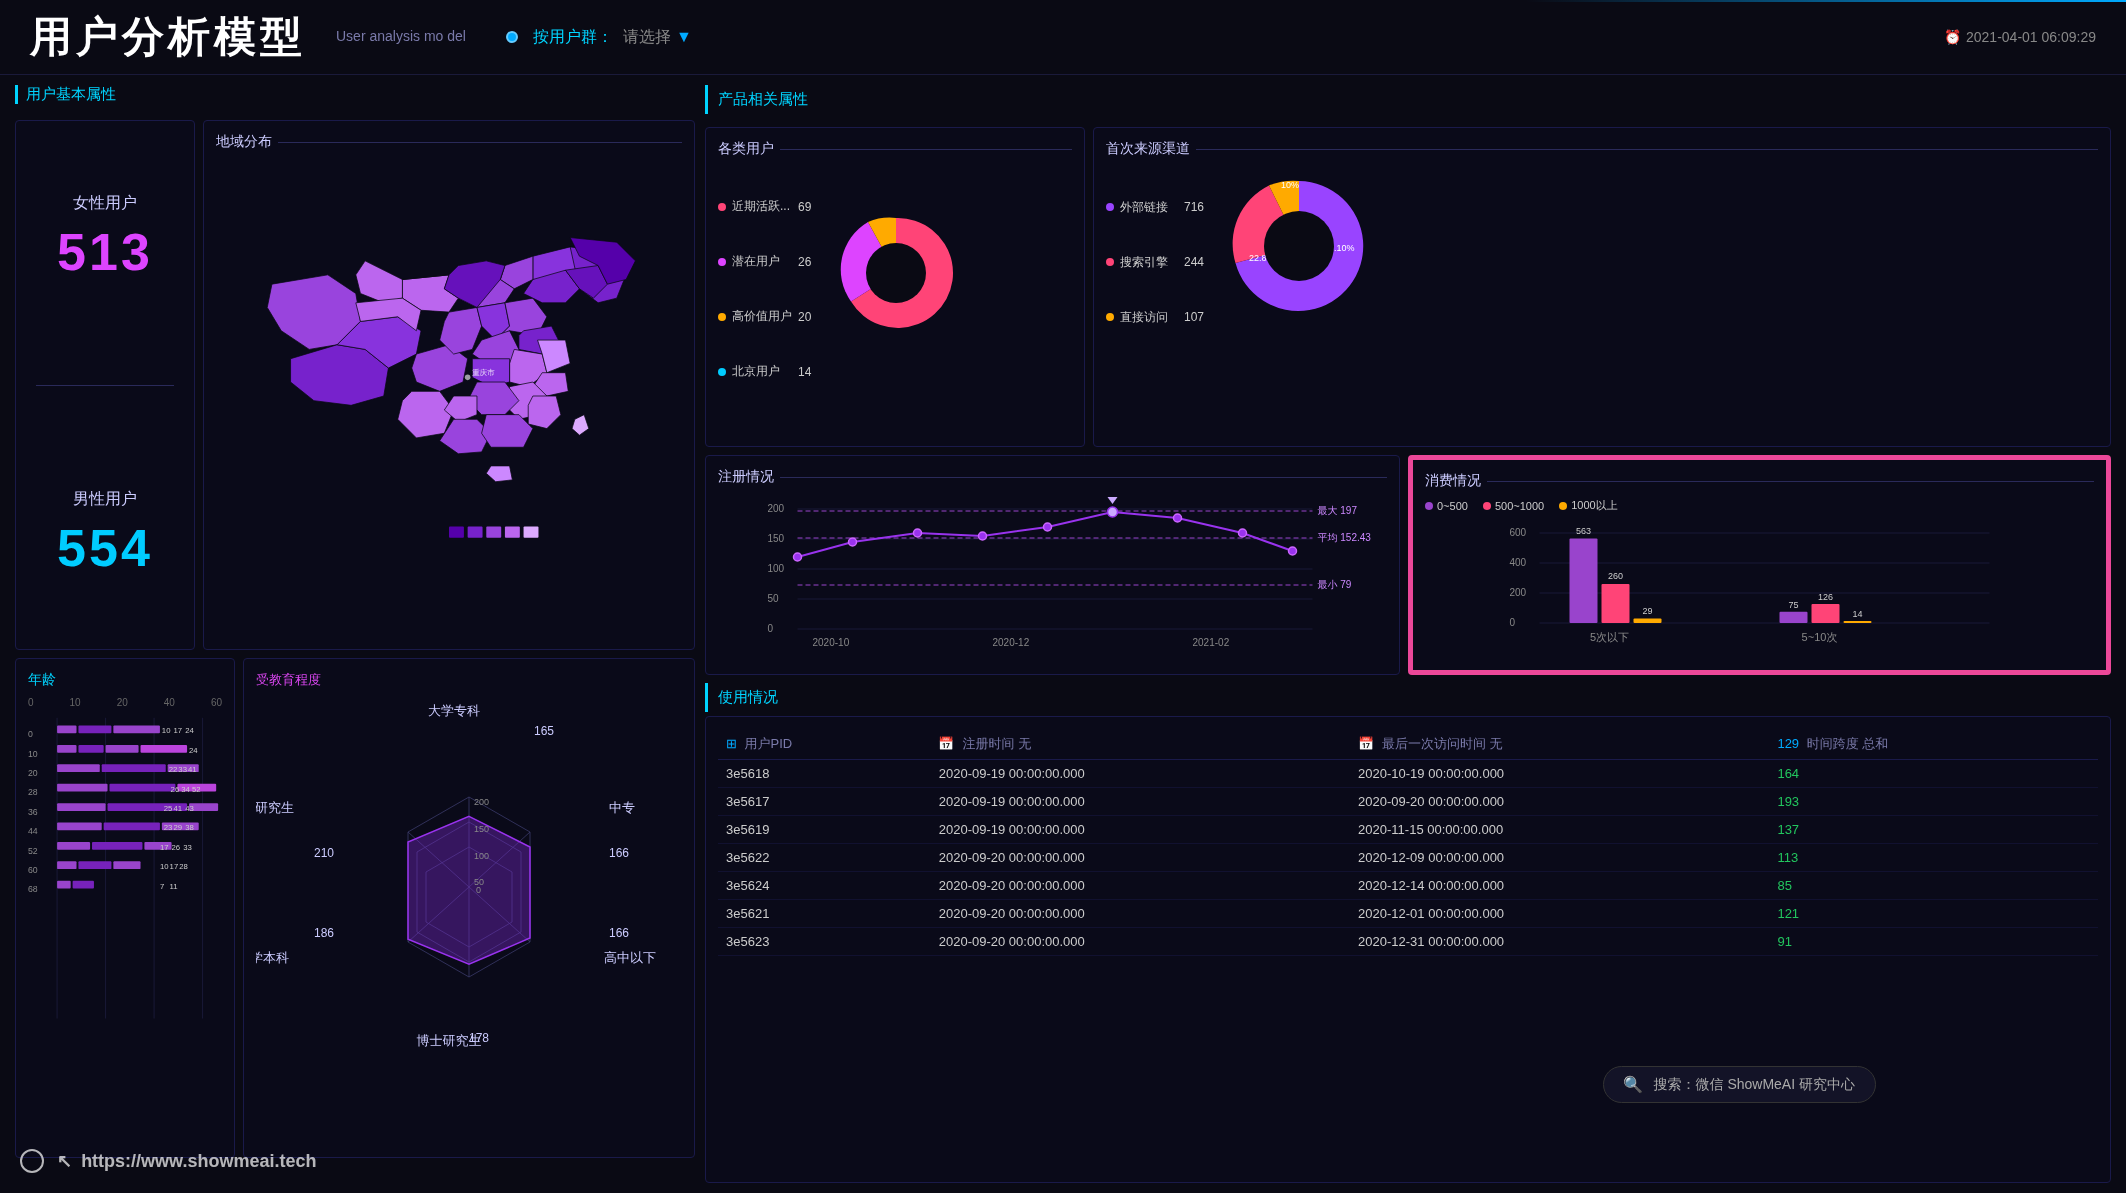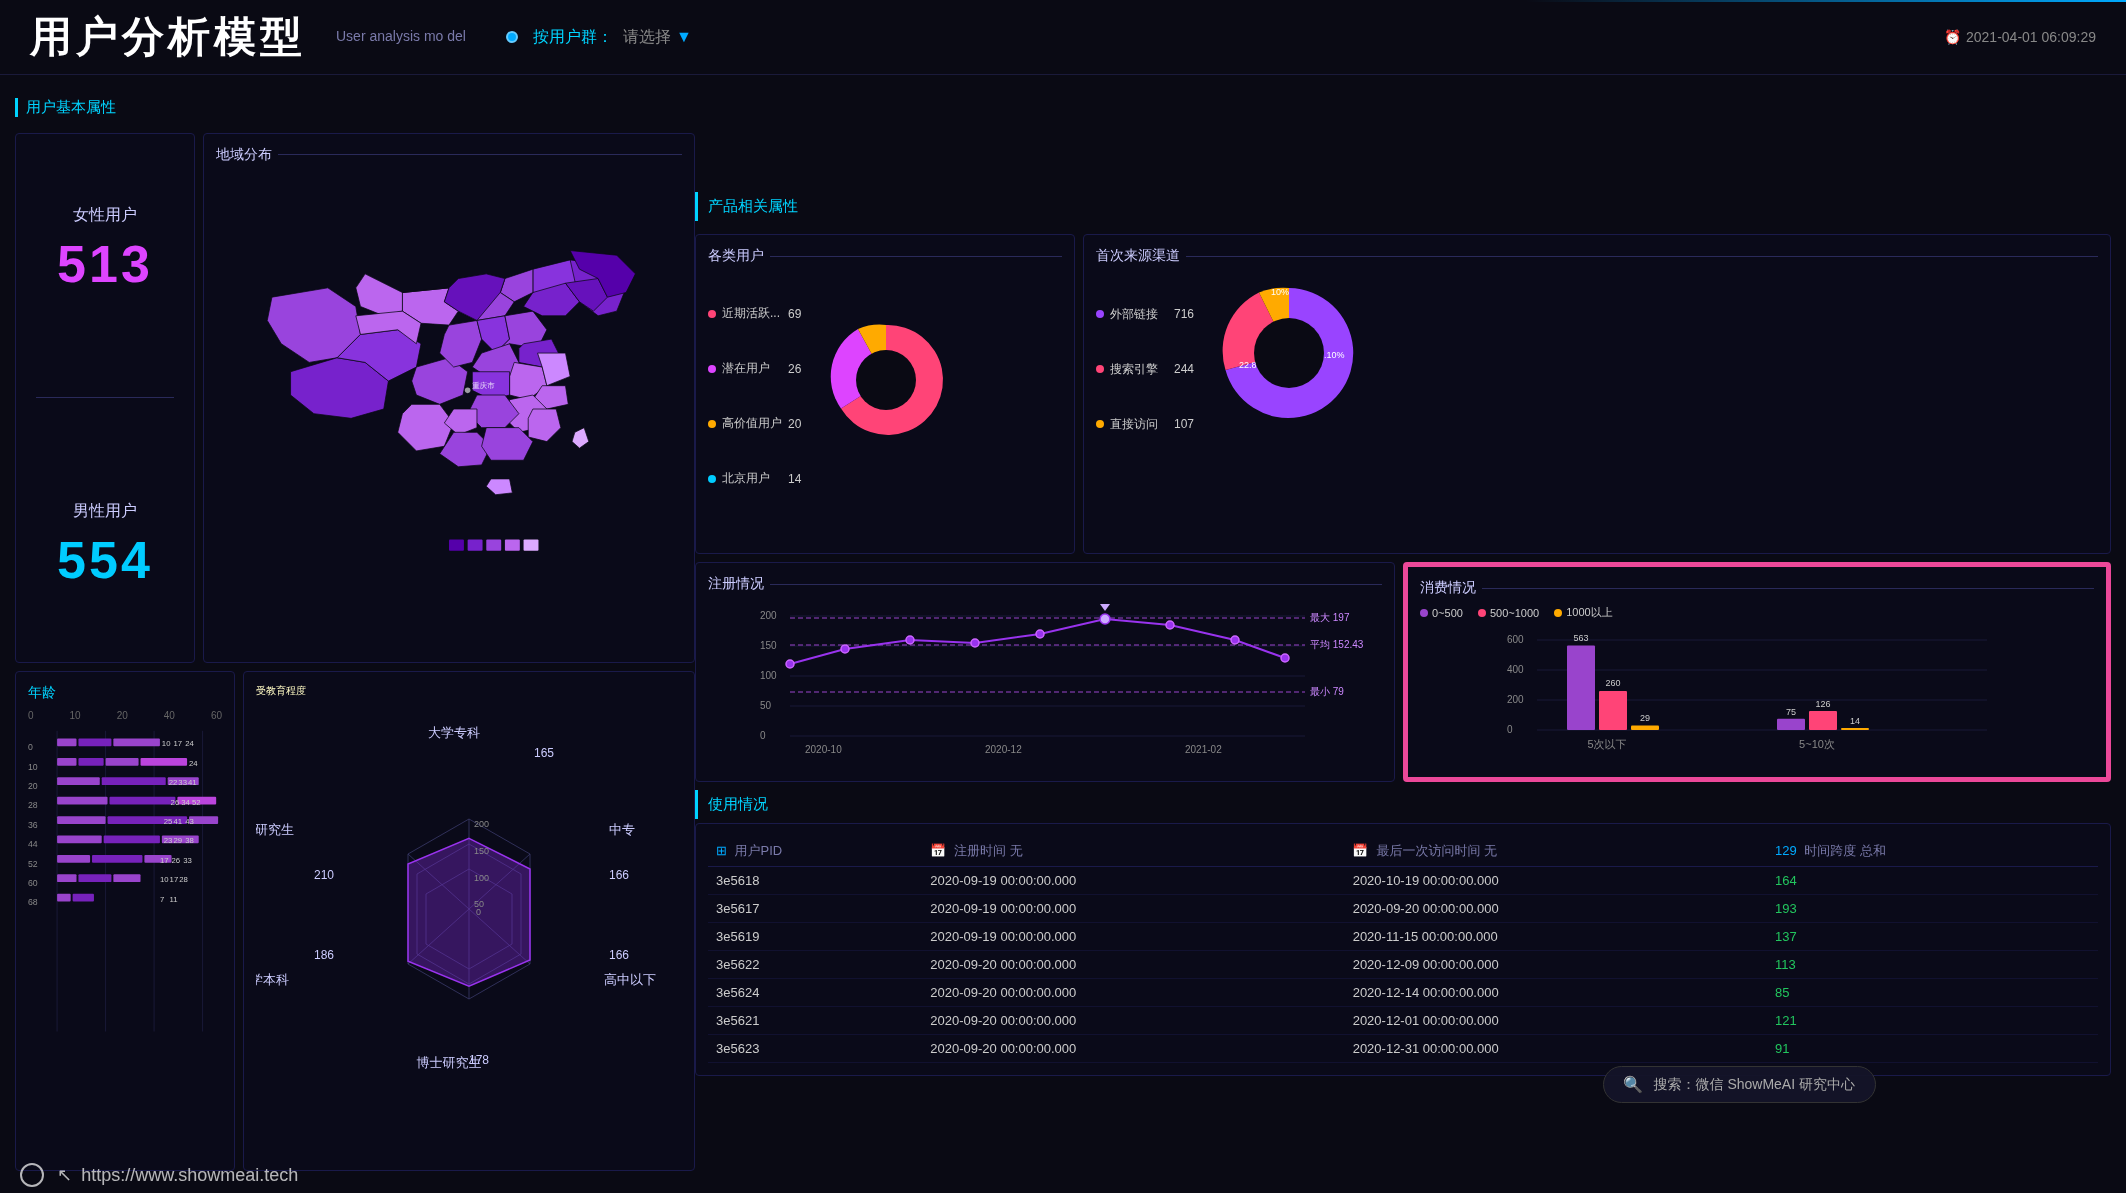--- a/index.html
+++ b/index.html
@@ -55,21 +55,21 @@
       margin-left: auto;
       color: #888;
       font-size: 14px;
     }
 
     
     .main-content {
       display: flex;
       height: calc(100% - 75px);
       padding: 10px 15px;
-      align-items: center;
+      gap: 10px;
     }
 
     .left-panel {
       width: 680px;
       flex-shrink: 0;
       display: flex;
       flex-direction: column;
       gap: 8px;
     }
 
@@ -159,23 +159,23 @@
     }
 
     .edu-panel {
       flex: 1;
       background: rgba(10,10,25,0.9);
       border: 1px solid #1a1a4a;
       border-radius: 4px;
       padding: 12px;
     }
     .edu-title {
-      font-size: 10px;
-      color: #fef9c3;
-      margin-bottom: 21px;
+      font-size: 13px;
+      color: #d946ef;
+      margin-bottom: 8px;
     }
 
     
     .product-section {
       display: flex;
       gap: 8px;
       height: 320px;
     }
 
     .user-types-panel {
@@ -270,26 +270,27 @@
     .pie-dot {
       width: 8px;
       height: 8px;
       border-radius: 50%;
       flex-shrink: 0;
     }
 
     
     .url-watermark {
       position: fixed;
-      bottom: 5px;
+      bottom: 19px;
       left: 20px;
       color: #ffffff;
       font-size: 18px;
       opacity: 0.7;
       z-index: 100;
+      font-weight: bold;
     }
     .url-watermark::before {
       content: '';
       display: inline-block;
       width: 20px;
       height: 20px;
       border: 2px solid #fff;
       border-radius: 50%;
       margin-right: 8px;
       vertical-align: middle;

